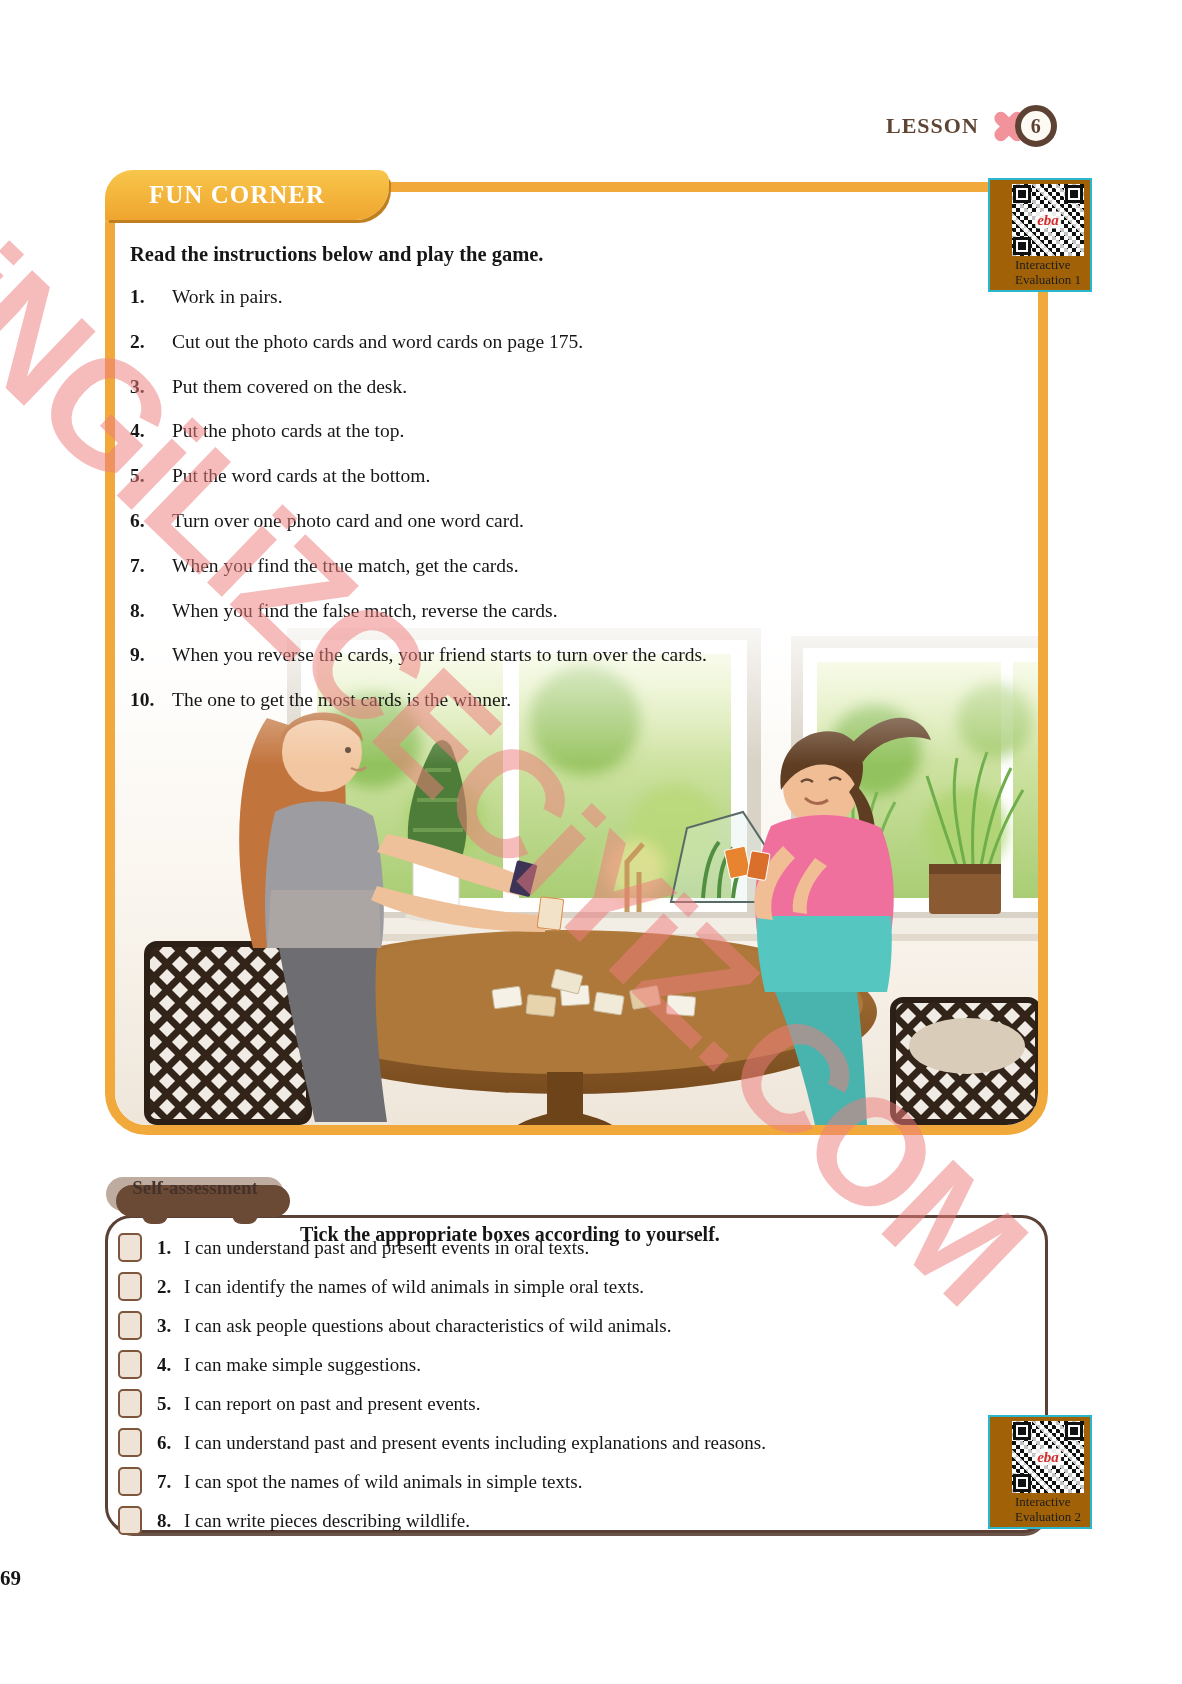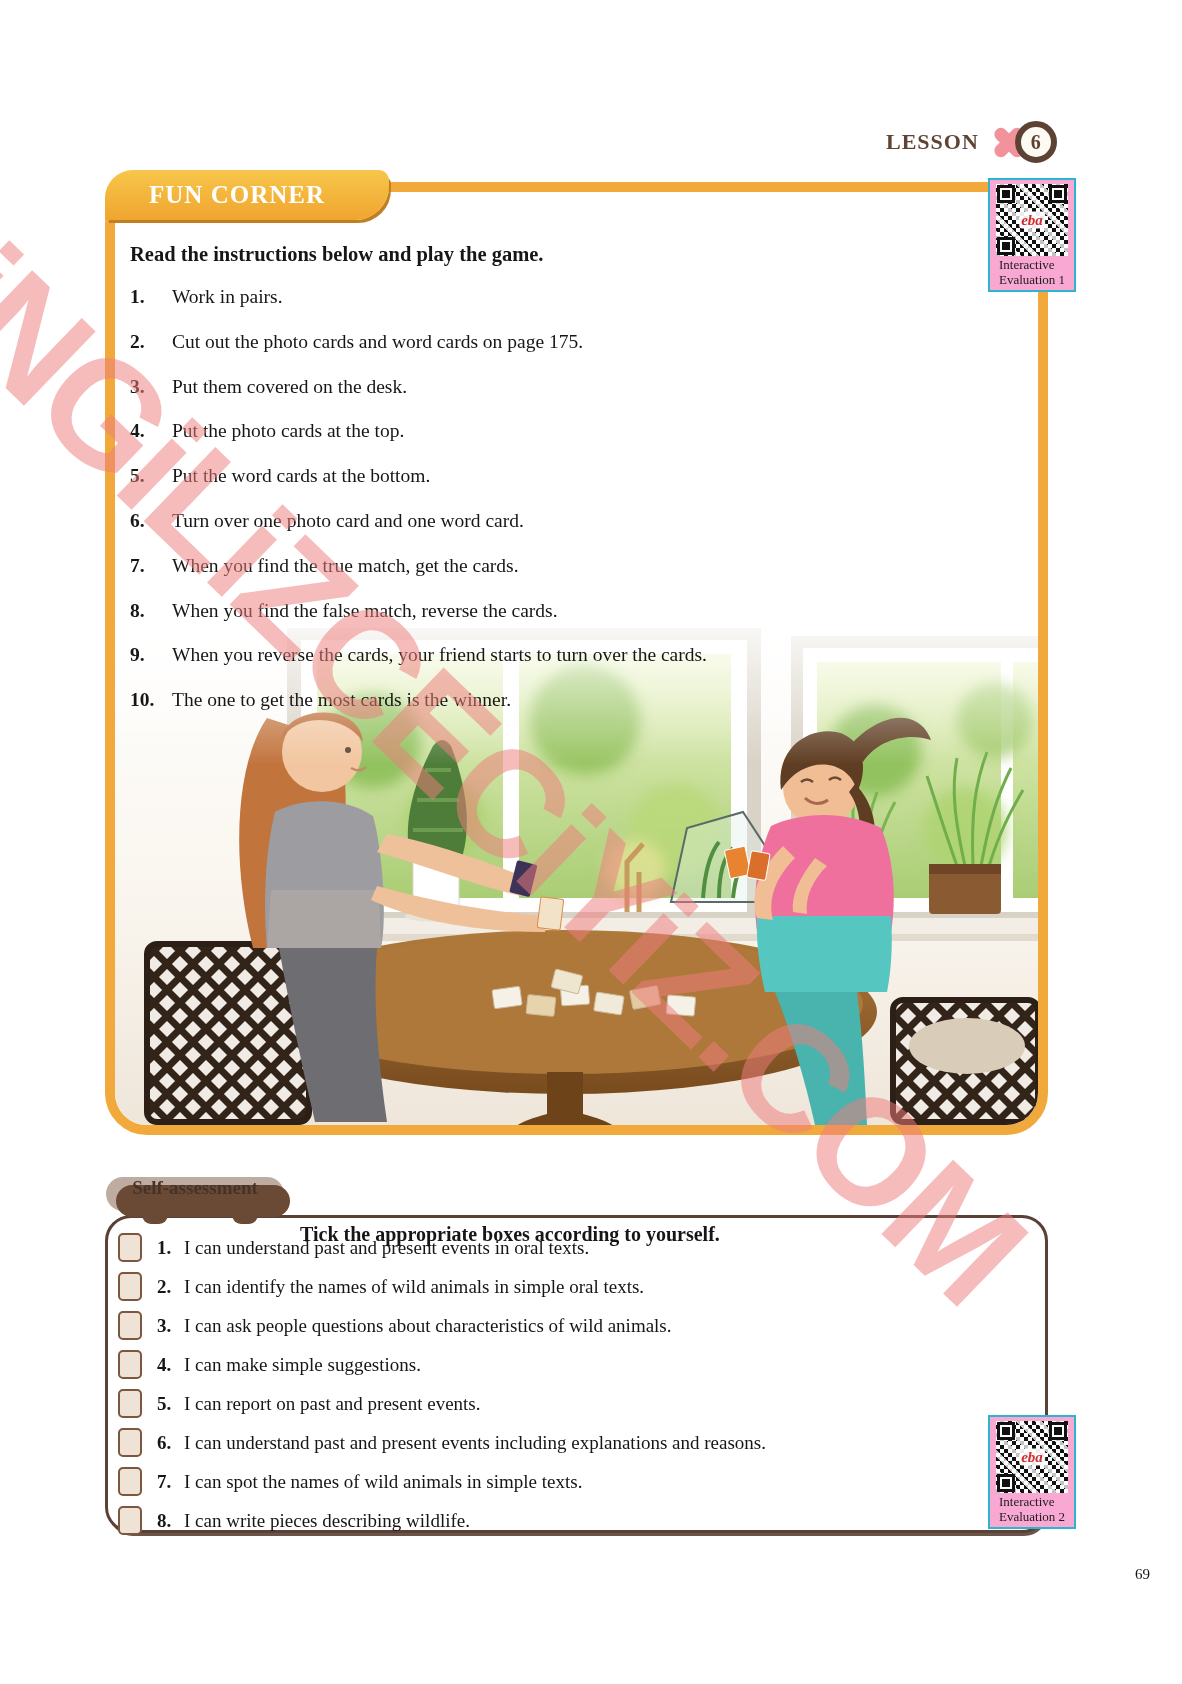--- a/index.html
+++ b/index.html
@@ -1,20 +1,20 @@
 <!DOCTYPE html>
 <html><head>
 <meta charset="utf-8">
 <style>
   html,body{margin:0;padding:0;background:#ffffff;}
   .page{position:relative;width:1182px;height:1684px;background:#ffffff;overflow:hidden;
         font-family:"Liberation Serif", serif;color:#161616;}
 
   
-  .lesson-header{position:absolute;left:886px;top:118px;height:48px;display:flex;align-items:center;z-index:20;}
+  .lesson-header{position:absolute;left:886px;top:102px;height:48px;display:flex;align-items:center;z-index:20;}
   .lesson-label{font-weight:bold;font-size:22px;letter-spacing:1px;color:#5f4434;}
   .x-icon{position:relative;width:40px;height:40px;margin-left:10px;flex:none;}
   .x-icon i{position:absolute;left:2px;top:14px;width:36px;height:13px;background:#f2939c;border-radius:7px;}
   .x-icon i.b1{transform:rotate(45deg);}
   .x-icon i.b2{transform:rotate(-45deg);}
   .lesson-badge{width:30px;height:30px;border:6px solid #5d4234;border-radius:50%;background:#fdf9f3;
         margin-left:-14px;display:flex;align-items:center;justify-content:center;
         font-weight:bold;font-size:20px;color:#5d4234;z-index:2;}
 
   
@@ -30,22 +30,22 @@
   .instr-row{display:flex;align-items:flex-start;height:44.8px;font-size:19.5px;}
   .instr-num{width:42px;font-weight:bold;flex:none;}
   .instr-text{flex:1;}
 
   
   .photo{position:absolute;left:115px;top:600px;width:923px;height:525px;z-index:2;
         border-radius:0 0 32px 32px;overflow:hidden;}
   .photo svg{display:block;width:100%;height:100%;}
 
   
-  .qr-panel{position:absolute;width:84px;background:#f9a8d4;border:2px solid #2ab7ce;z-index:40;
-        display:flex;flex-direction:column;align-items:center;padding:4px 0 3px 0;}
+  .qr-panel{position:absolute;width:84px;background:#a16207;border:2px solid #2ab7ce;z-index:40;
+        display:flex;flex-direction:column;align-items:center;padding:4px 0 3px 16px;}
   .qr1{left:988px;top:178px;}
   .qr2{left:988px;top:1415px;}
   .qr-code{position:relative;width:72px;height:72px;flex:none;
         background:repeating-conic-gradient(#111 0% 25%, #ffffff 0% 50%) 0 0/8px 8px;}
   .qr-code::after{content:"";position:absolute;inset:0;
         background:repeating-linear-gradient(45deg, rgba(255,255,255,.75) 0 5px, transparent 5px 13px);}
   .qr-finder{position:absolute;width:12px;height:12px;border:3px solid #111;background:#fff;z-index:2;}
   .qr-finder::after{content:"";position:absolute;left:2px;top:2px;width:8px;height:8px;background:#111;}
   .f-tl{left:1px;top:1px;} .f-tr{right:1px;top:1px;} .f-bl{left:1px;bottom:1px;}
   .eba-logo{position:absolute;left:50%;top:50%;transform:translate(-50%,-50%);z-index:3;
@@ -71,21 +71,21 @@
   .sa-check{width:20px;height:25px;border:2px solid #7d563c;background:#efe3d8;border-radius:5px;
         margin-right:15px;flex:none;cursor:pointer;}
   .sa-num{font-weight:bold;width:27px;flex:none;}
   .sa-text{flex:1;}
 
   
   .watermark{position:absolute;left:22px;top:212px;z-index:30;pointer-events:none;white-space:nowrap;
         transform:rotate(44deg);transform-origin:0 0;
         font-family:"Liberation Sans",sans-serif;font-weight:bold;font-size:150px;letter-spacing:-4px;
         color:rgba(238,125,125,0.52);}
-  .page-number{position:absolute;left:0;top:1566px;width:1150px;text-align:right;font-size:15px;z-index:5;}
+  .page-number{position:absolute;left:0;top:1566px;width:1150px;text-align:left;font-size:21px;z-index:5;font-weight:bold;}
 </style>
 </head>
 <body>
 
 <div class="page">
 
   <div class="lesson-header">
     <span class="lesson-label">LESSON</span>
     <span class="x-icon">
         <i class="b1"></i>

